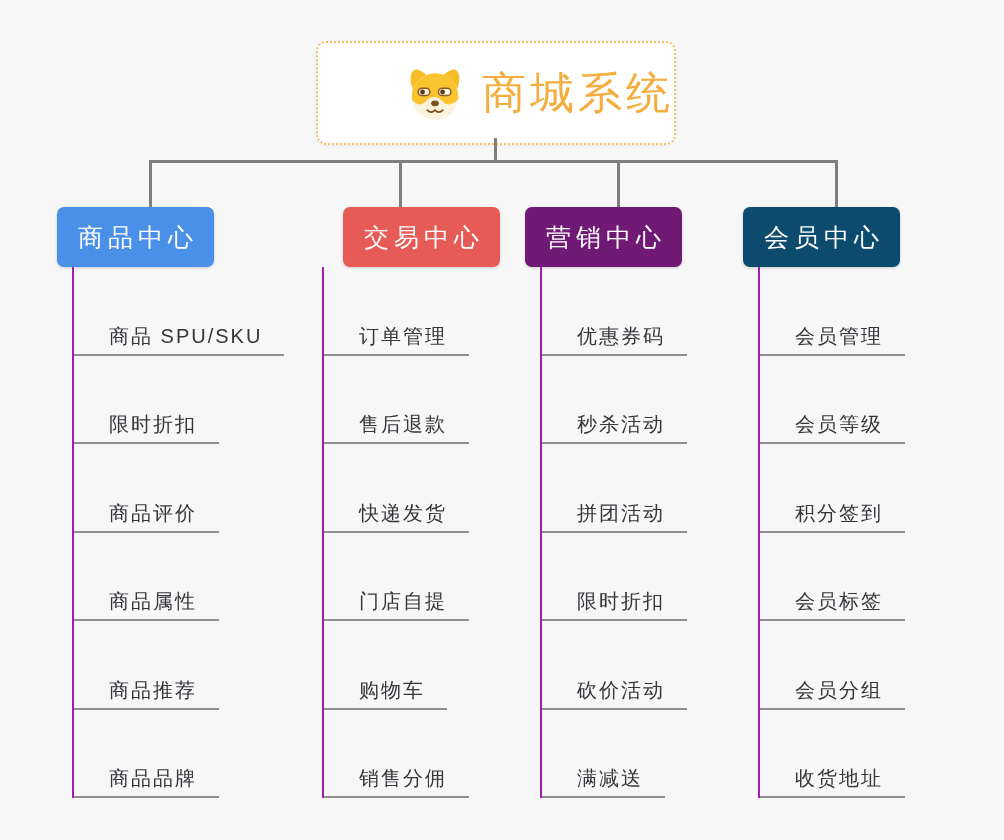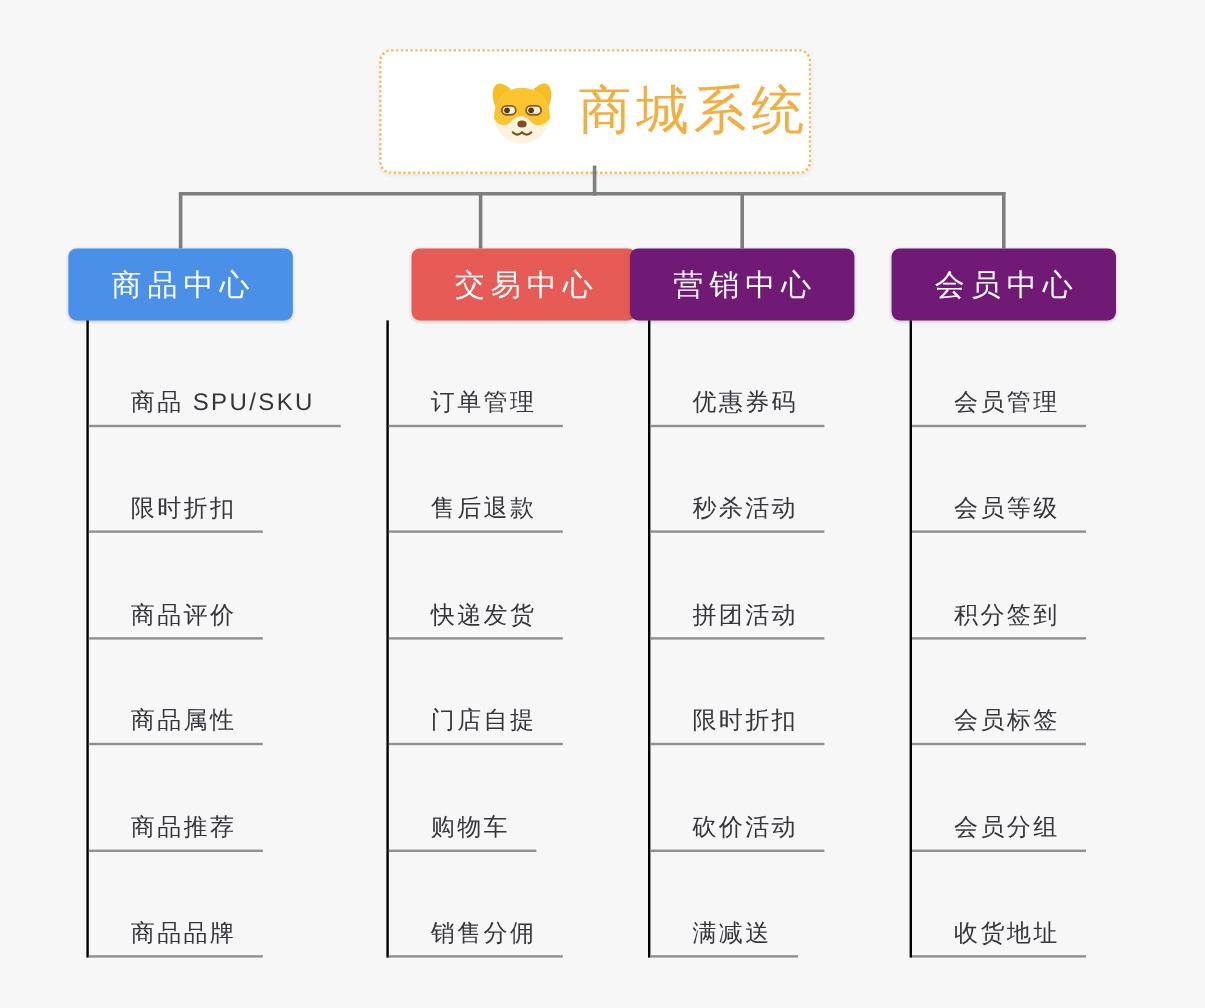--- a/index.html
+++ b/index.html
@@ -47,36 +47,36 @@
   .drop-3{left:835px;}
 
   
   .branch{position:absolute;top:207px;}
   .branch-0{left:57px;}
   .branch-1{left:307px;}
   .branch-2{left:525px;}
   .branch-3{left:743px;}
 
   .branch-node{
-    width:187px;height:60px;
+    width:157px;height:60px;
     border-radius:7px;
     display:flex;align-items:center;justify-content:center;
     color:#ffffff;
     font-size:25px;
     letter-spacing:5px;
     text-indent:5px;
     box-shadow:0 1px 3px rgba(0,0,0,.18);
     box-sizing:border-box;
     white-space:nowrap;
   }
 
   .children{
     margin-left:15px;
     height:531px;
-    border-left:2px solid #000000;
+    border-left:2px solid #a21caf;
     box-sizing:border-box;
   }
   .child-item{
     height:88.5px;
     display:flex;
     align-items:flex-end;
     width:fit-content;
     border-bottom:2px solid #909090;
     padding:0 22px 6px 35px;
     box-sizing:border-box;
@@ -183,21 +183,21 @@
       <div class="child-item">
           <span class="child-label">砍价活动</span>
         </div>
       <div class="child-item">
           <span class="child-label">满减送</span>
         </div>
     </div>
   </div>
 
   <div class="branch branch-3">
-    <div class="branch-node" style="background: #701a75;">会员中心</div>
+    <div class="branch-node" style="background: #0c4a6e;">会员中心</div>
     <div class="children">
       <div class="child-item">
           <span class="child-label">会员管理</span>
         </div>
       <div class="child-item">
           <span class="child-label">会员等级</span>
         </div>
       <div class="child-item">
           <span class="child-label">积分签到</span>
         </div>

